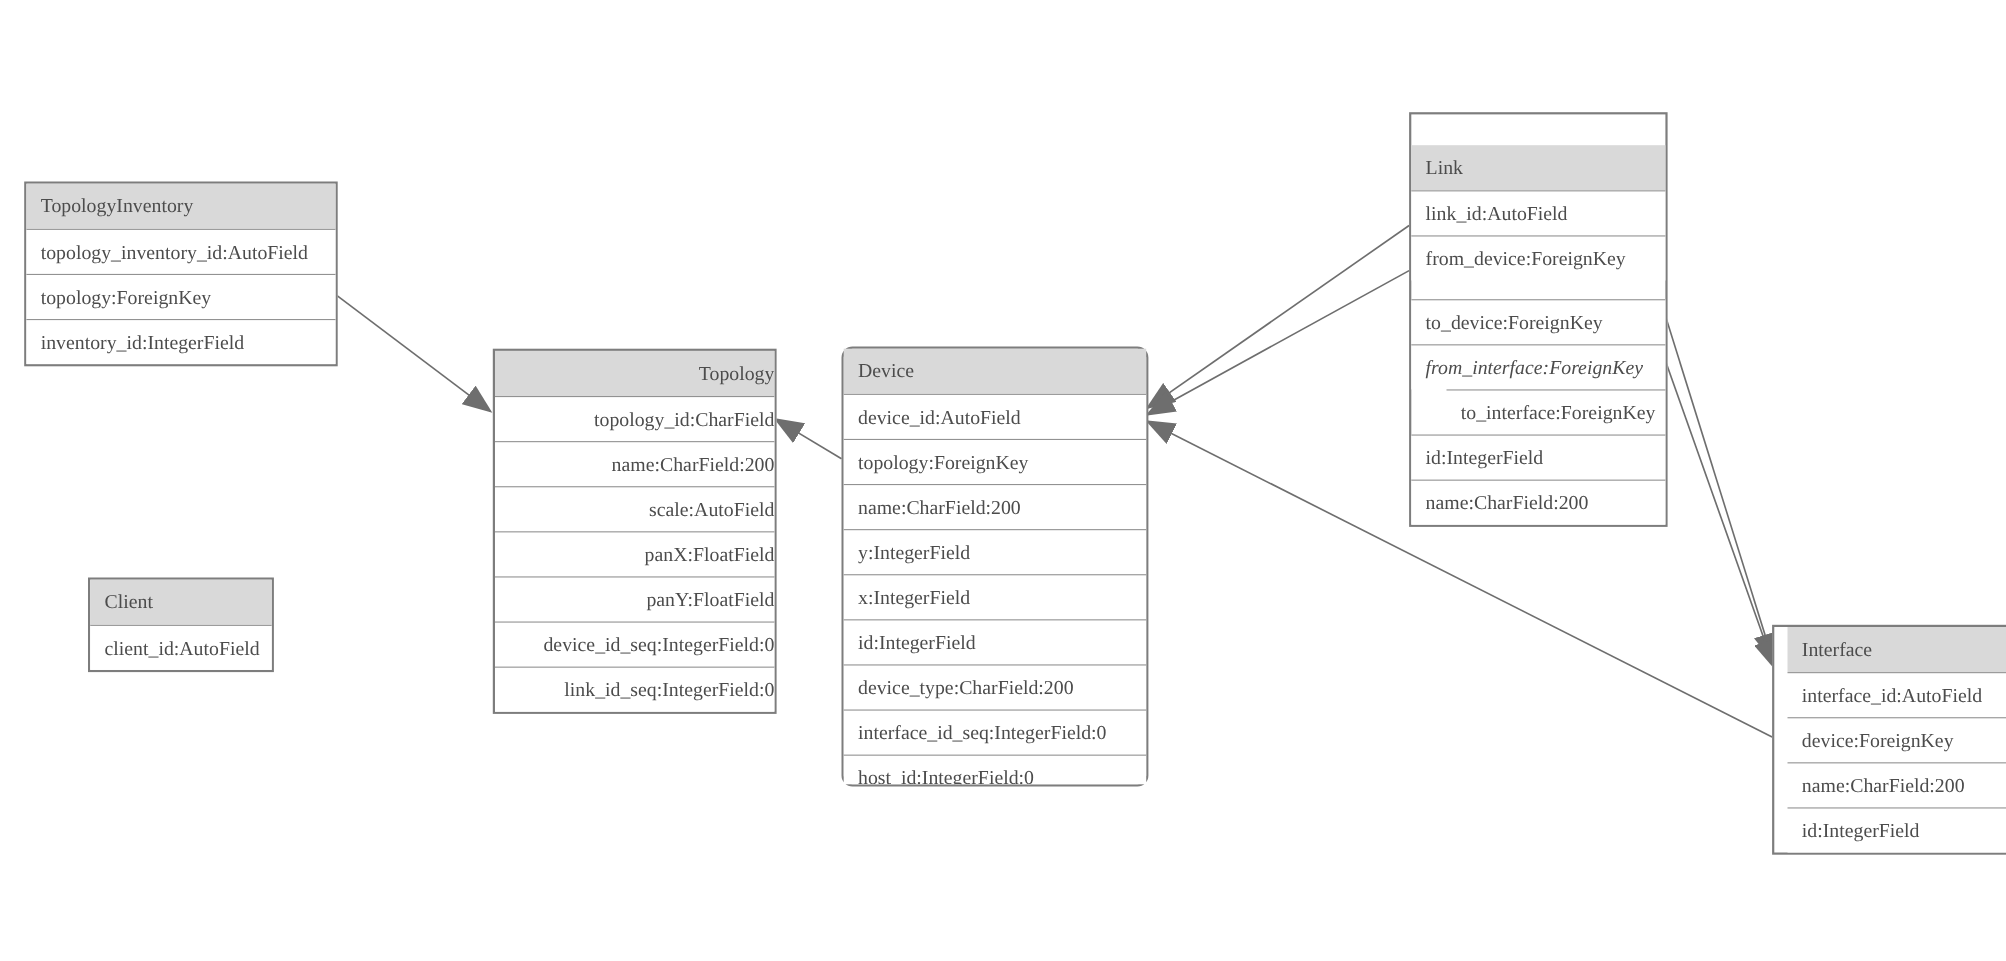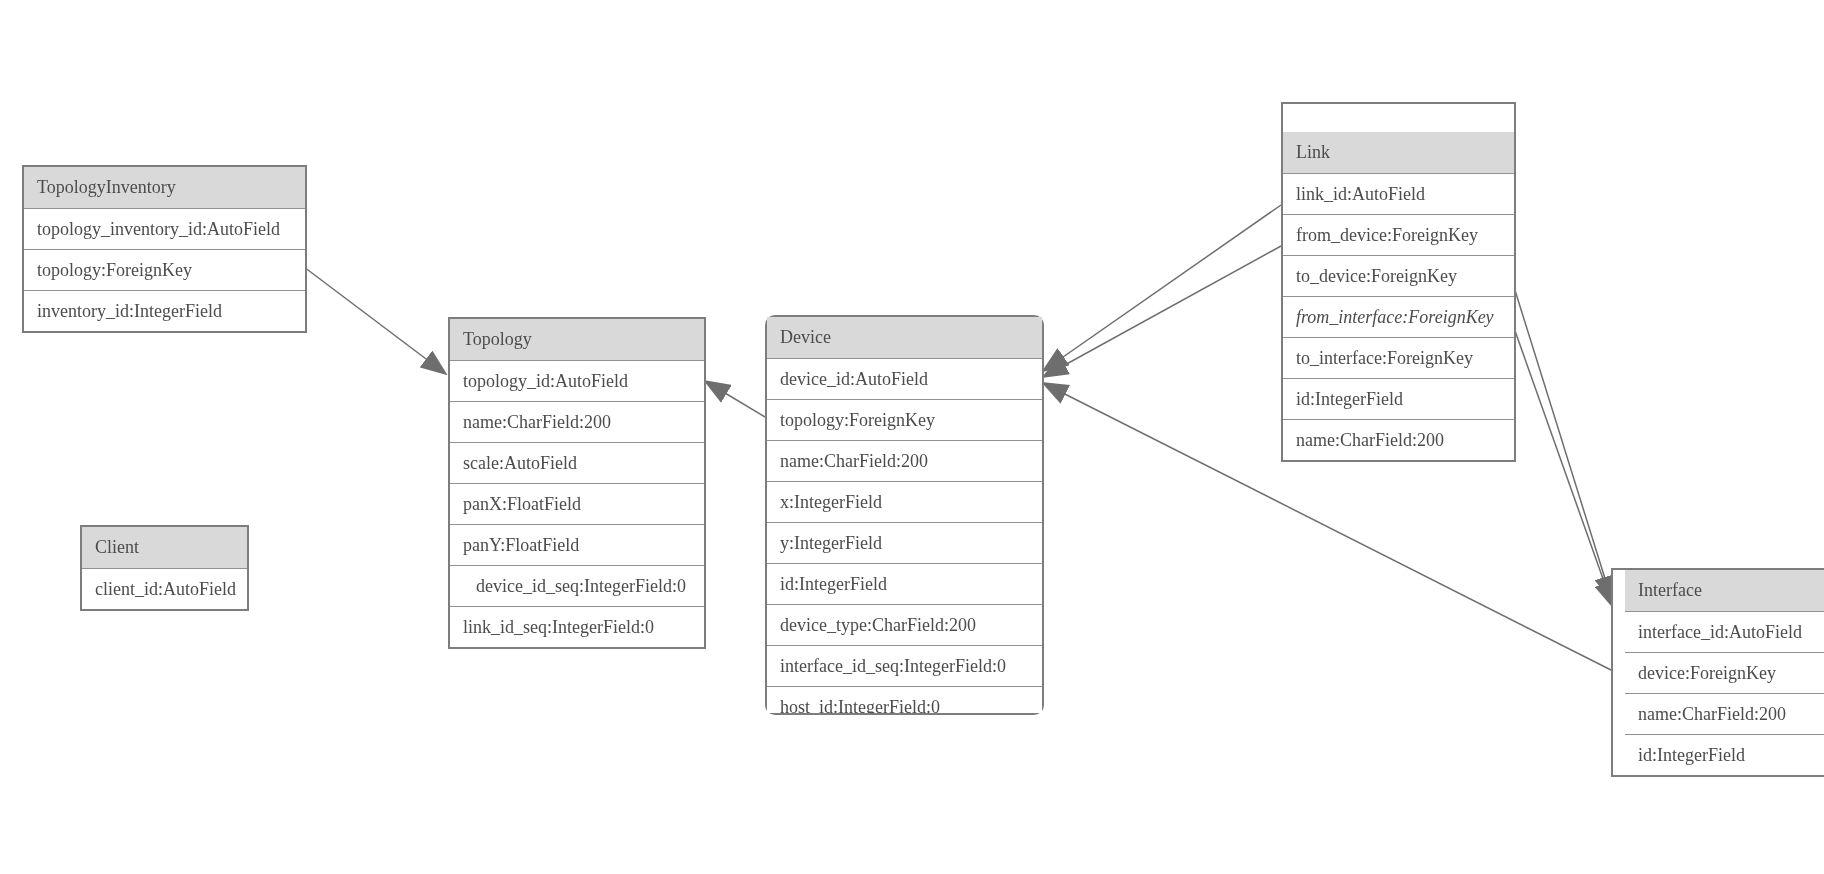--- a/index.html
+++ b/index.html
@@ -67,53 +67,53 @@
         <line x1="1514" y1="328" x2="1613" y2="607" stroke="#6e6e6e" stroke-width="1.5" marker-end="url(#arrowhead)"></line>
       </g>
   </svg>
   <div id="entities">
       <div class="entity" style="left: 22px; top: 165px; width: 281px;">
         <div class="entity-header" style="height: 41px; line-height: 41px;">TopologyInventory</div>
         <div class="entity-row" style="height: 41px; line-height: 40px;">topology_inventory_id:AutoField</div>
         <div class="entity-row" style="height: 41px; line-height: 40px;">topology:ForeignKey</div>
         <div class="entity-row" style="height: 41px; line-height: 40px;">inventory_id:IntegerField</div>
       </div>
-      <div class="entity" style="left: 448px; top: 317px; width: 254px;">
+      <div class="entity" style="left: 448px; top: 317px; width: 254px; text-align: right;">
         <div class="entity-header" style="height: 41px; line-height: 41px;">Topology</div>
-        <div class="entity-row" style="height: 41px; line-height: 40px;">topology_id:AutoField</div>
+        <div class="entity-row" style="height: 41px; line-height: 40px;">topology_id:CharField</div>
         <div class="entity-row" style="height: 41px; line-height: 40px;">name:CharField:200</div>
         <div class="entity-row" style="height: 41px; line-height: 40px;">scale:AutoField</div>
         <div class="entity-row" style="height: 41px; line-height: 40px;">panX:FloatField</div>
         <div class="entity-row" style="height: 41px; line-height: 40px;">panY:FloatField</div>
         <div class="entity-row" style="height: 41px; line-height: 40px; padding-left: 26px;">device_id_seq:IntegerField:0</div>
         <div class="entity-row" style="height: 41px; line-height: 40px;">link_id_seq:IntegerField:0</div>
       </div>
       <div class="entity" style="left: 80px; top: 525px; width: 165px;">
         <div class="entity-header" style="height: 41px; line-height: 41px;">Client</div>
         <div class="entity-row" style="height: 41px; line-height: 40px;">client_id:AutoField</div>
       </div>
       <div class="entity" style="left: 765px; top: 315px; width: 275px; border-radius: 10px;">
         <div class="entity-header" style="height: 41px; line-height: 41px;">Device</div>
         <div class="entity-row" style="height: 41px; line-height: 40px;">device_id:AutoField</div>
         <div class="entity-row" style="height: 41px; line-height: 40px;">topology:ForeignKey</div>
         <div class="entity-row" style="height: 41px; line-height: 40px;">name:CharField:200</div>
+        <div class="entity-row" style="height: 41px; line-height: 40px;">y:IntegerField</div>
         <div class="entity-row" style="height: 41px; line-height: 40px;">x:IntegerField</div>
-        <div class="entity-row" style="height: 41px; line-height: 40px;">y:IntegerField</div>
         <div class="entity-row" style="height: 41px; line-height: 40px;">id:IntegerField</div>
         <div class="entity-row" style="height: 41px; line-height: 40px;">device_type:CharField:200</div>
         <div class="entity-row" style="height: 41px; line-height: 40px;">interface_id_seq:IntegerField:0</div>
         <div class="entity-row" style="height: 27px; line-height: 40px;">host_id:IntegerField:0</div>
       </div>
       <div class="entity" style="left: 1281px; top: 102px; width: 231px;">
         <div class="entity-header" style="height: 41px; line-height: 41px; margin-top: 28px;">Link</div>
         <div class="entity-row" style="height: 41px; line-height: 40px;">link_id:AutoField</div>
         <div class="entity-row" style="height: 41px; line-height: 40px;">from_device:ForeignKey</div>
-        <div class="entity-row" style="height: 41px; line-height: 40px;">to_device:ForeignKey</div>
+        <div class="entity-row" style="height: 41px; line-height: 40px; margin-top: 17px;">to_device:ForeignKey</div>
         <div class="entity-row" style="height: 41px; line-height: 40px; font-style: italic;">from_interface:ForeignKey</div>
-        <div class="entity-row" style="height: 41px; line-height: 40px;">to_interface:ForeignKey</div>
+        <div class="entity-row" style="height: 41px; line-height: 40px; margin-left: 32px;">to_interface:ForeignKey</div>
         <div class="entity-row" style="height: 41px; line-height: 40px;">id:IntegerField</div>
         <div class="entity-row" style="height: 41px; line-height: 40px;">name:CharField:200</div>
       </div>
       <div class="entity" style="left: 1611px; top: 568px; width: 199px; padding-left: 12px;">
         <div class="entity-header" style="height: 41px; line-height: 41px;">Interface</div>
         <div class="entity-row" style="height: 41px; line-height: 40px;">interface_id:AutoField</div>
         <div class="entity-row" style="height: 41px; line-height: 40px;">device:ForeignKey</div>
         <div class="entity-row" style="height: 41px; line-height: 40px;">name:CharField:200</div>
         <div class="entity-row" style="height: 41px; line-height: 40px;">id:IntegerField</div>
       </div>

